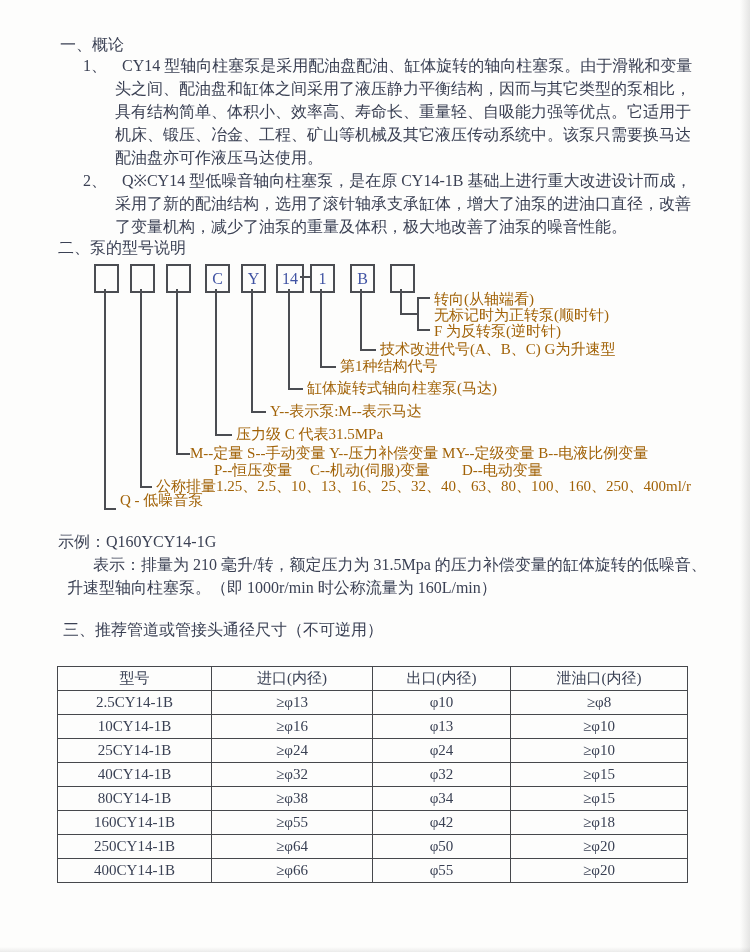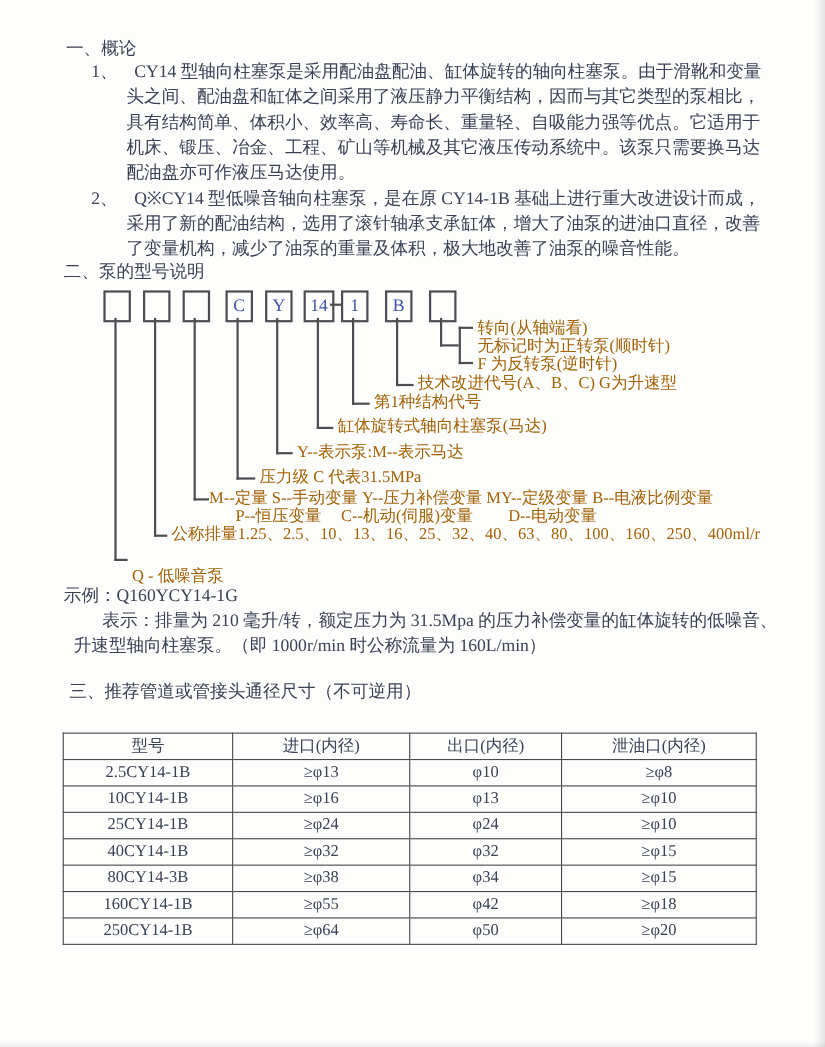--- a/index.html
+++ b/index.html
@@ -100,21 +100,21 @@
     <div class="dlabel" style="left:380px;top:341px">技术改进代号(A、B、C) G为升速型</div>
     <div class="dlabel" style="left:340px;top:358px">第1种结构代号</div>
     <div class="dlabel" style="left:307px;top:380px">缸体旋转式轴向柱塞泵(马达)</div>
     <div class="dlabel" style="left:270px;top:403px">Y--表示泵:M--表示马达</div>
     <div class="dlabel" style="left:236px;top:426px">压力级 C 代表31.5MPa</div>
     <div class="dlabel" style="left:190px;top:445px">M--定量 S--手动变量 Y--压力补偿变量 MY--定级变量 B--电液比例变量</div>
     <div class="dlabel" style="left:214px;top:462px">P--恒压变量</div>
     <div class="dlabel" style="left:310px;top:462px">C--机动(伺服)变量</div>
     <div class="dlabel" style="left:462px;top:462px">D--电动变量</div>
     <div class="dlabel" style="left:156px;top:478px">公称排量1.25、2.5、10、13、16、25、32、40、63、80、100、160、250、400ml/r</div>
-    <div class="dlabel" style="left:120px;top:516px">Q - 低噪音泵</div>
+    <div class="dlabel" style="left:120px;top:492px">Q - 低噪音泵</div>
   </div>
 
   <div class="t" style="left:58px;top:533px">示例：Q160YCY14-1G</div>
   <div class="t" style="left:93px;top:556px">表示：排量为 210 毫升/转，额定压力为 31.5Mpa 的压力补偿变量的缸体旋转的低噪音、</div>
   <div class="t" style="left:67px;top:579px">升速型轴向柱塞泵。（即 1000r/min 时公称流量为 160L/min）</div>
 
   <div class="t" style="left:63px;top:621px">三、推荐管道或管接头通径尺寸（不可逆用）</div>
 
   <table class="pipes">
     <colgroup>
@@ -150,35 +150,41 @@
           <td>φ24</td>
           <td>≥φ10</td>
         </tr>
         <tr>
           <td>40CY14-1B</td>
           <td>≥φ32</td>
           <td>φ32</td>
           <td>≥φ15</td>
         </tr>
         <tr>
-          <td>80CY14-3B</td>
+          <td>80CY14-1B</td>
           <td>≥φ38</td>
           <td>φ34</td>
           <td>≥φ15</td>
         </tr>
         <tr>
           <td>160CY14-1B</td>
           <td>≥φ55</td>
           <td>φ42</td>
           <td>≥φ18</td>
         </tr>
         <tr>
           <td>250CY14-1B</td>
           <td>≥φ64</td>
           <td>φ50</td>
           <td>≥φ20</td>
         </tr>
+        <tr>
+          <td>400CY14-1B</td>
+          <td>≥φ66</td>
+          <td>φ55</td>
+          <td>≥φ20</td>
+        </tr>
       </tbody>
   </table>
 
   <div class="edge-right"></div>
   <div class="edge-bottom"></div>
 </div>
 
 </body></html>

